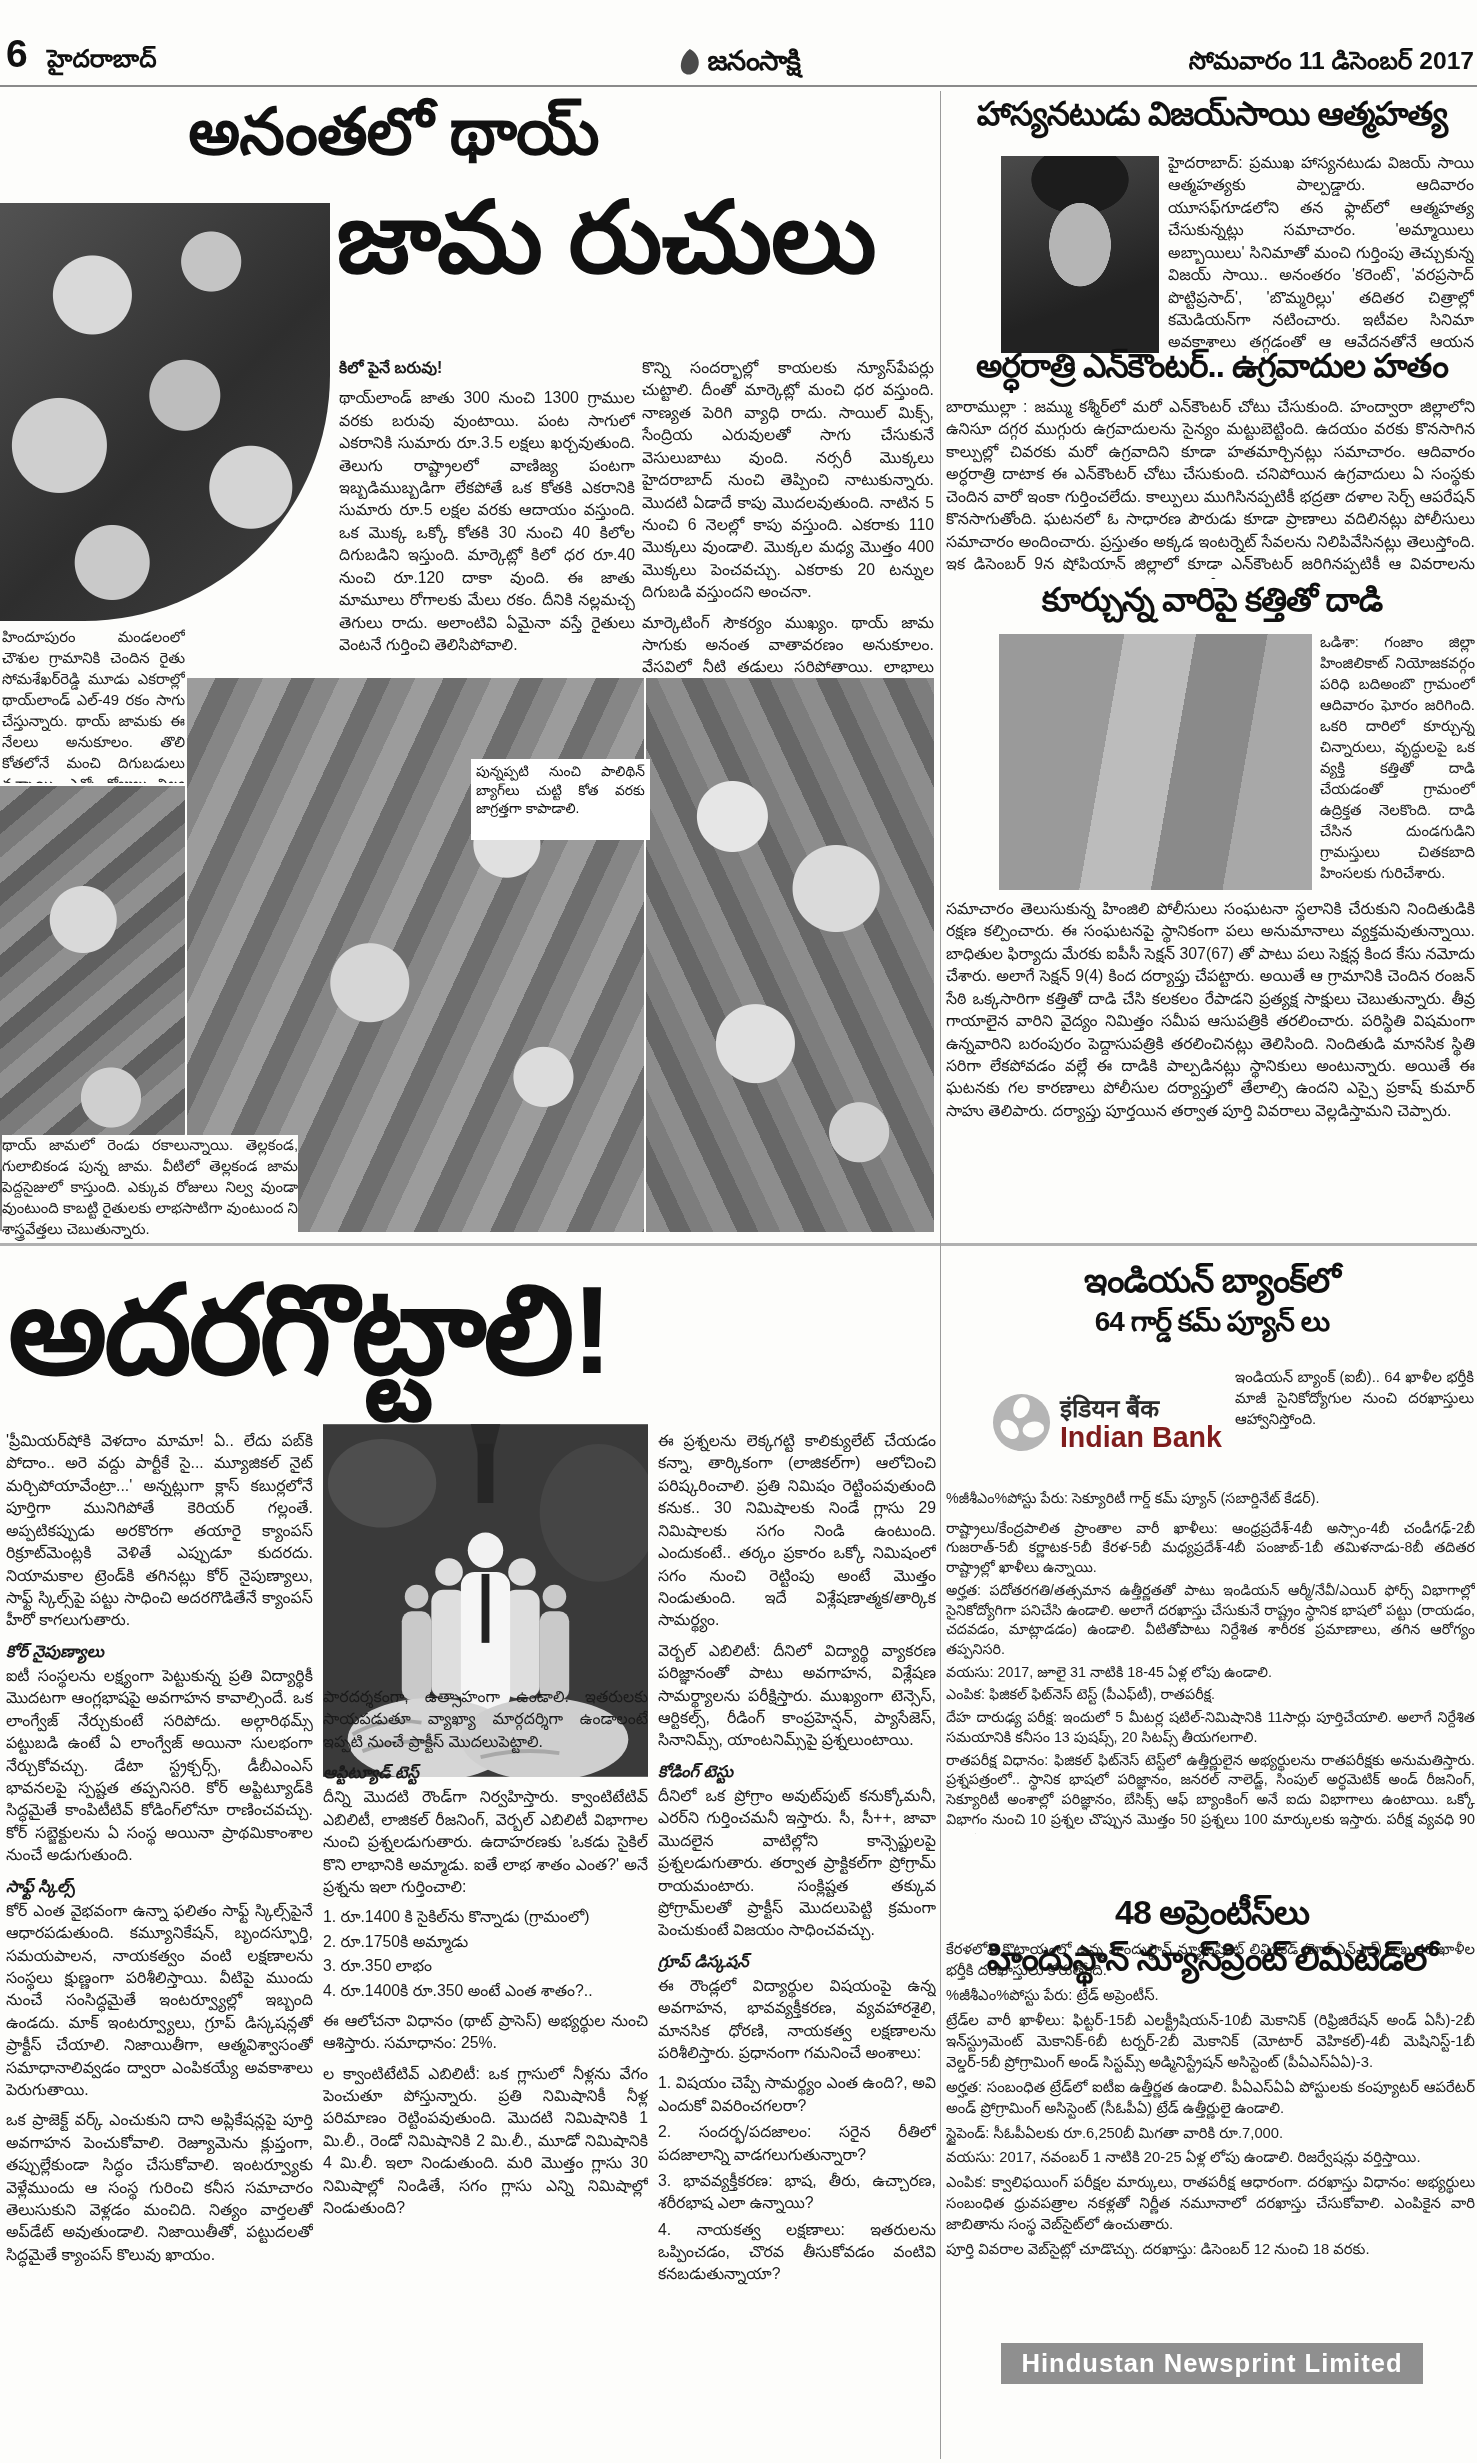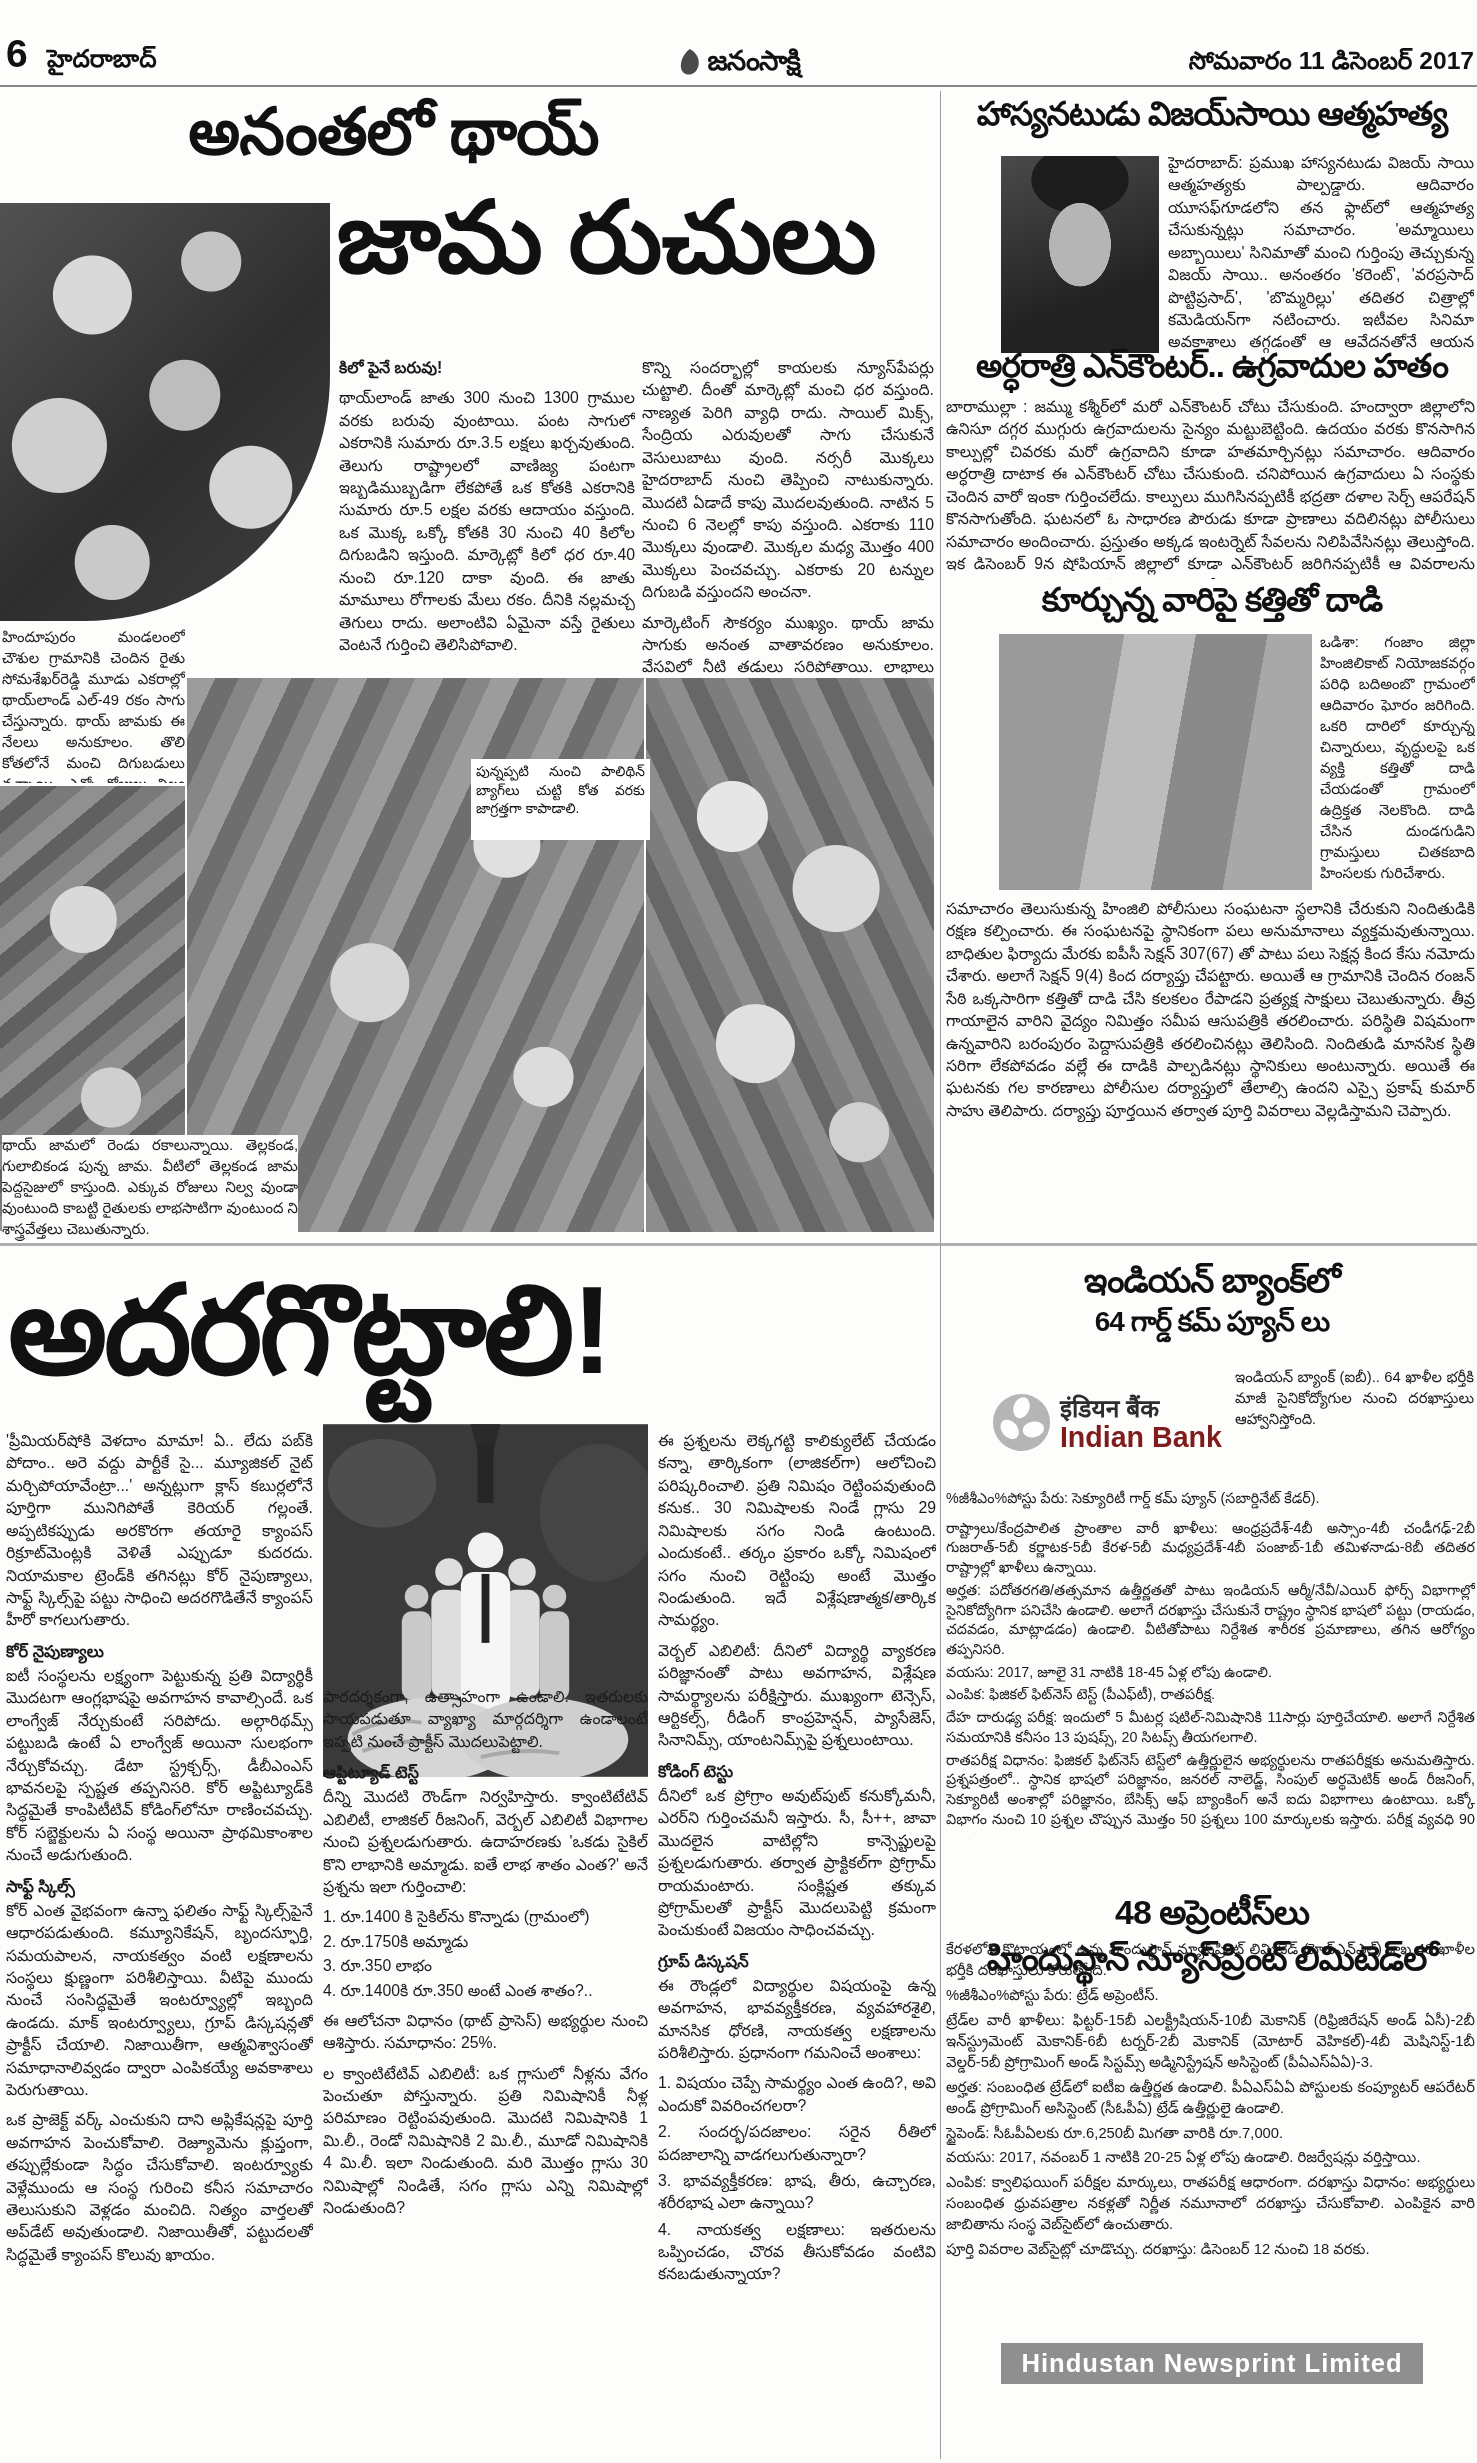--- a/index.html
+++ b/index.html
@@ -3,21 +3,21 @@
 <meta charset="utf-8">
 <style>
   html,body{margin:0;padding:0;background:#e8e8e6;}
   #page{position:relative;width:1478px;height:2464px;background:#fdfdfb;color:#111;
         font-family:"Liberation Sans","DejaVu Sans",sans-serif;overflow:hidden;margin:0 auto;}
   .abs{position:absolute;}
   .bold{font-weight:bold;}
   .hc{text-align:center;font-weight:800;letter-spacing:-1px;}
   .body-txt{font-size:15.8px;line-height:1.42;text-align:justify;overflow:hidden;color:#1a1a1a;}
   .small-txt{font-size:14.3px;line-height:1.38;text-align:justify;overflow:hidden;color:#1a1a1a;}
-  .subhead{font-weight:bold;font-size:16.3px;margin:5.9px 0 2px 0;}
+  .subhead{font-weight:bold;font-size:16.3px;margin:5.9px 0 2px 0;font-style:italic;}
   .rule{background:#8a8a8a;}
   .photo{background:#777;}
   p{margin:0 0 7.9px 0;}
   
   #masthead-wrap{display:flex;align-items:center;gap:5.9px;justify-content:center;}
   
   #g-photo-circle{
     background:
       radial-gradient(circle at 28% 22%, #d9d9d9 0 39px, rgba(0,0,0,0) 40px),
       radial-gradient(circle at 64% 14%, #c4c4c4 0 29.6px, rgba(0,0,0,0) 30.5px),

